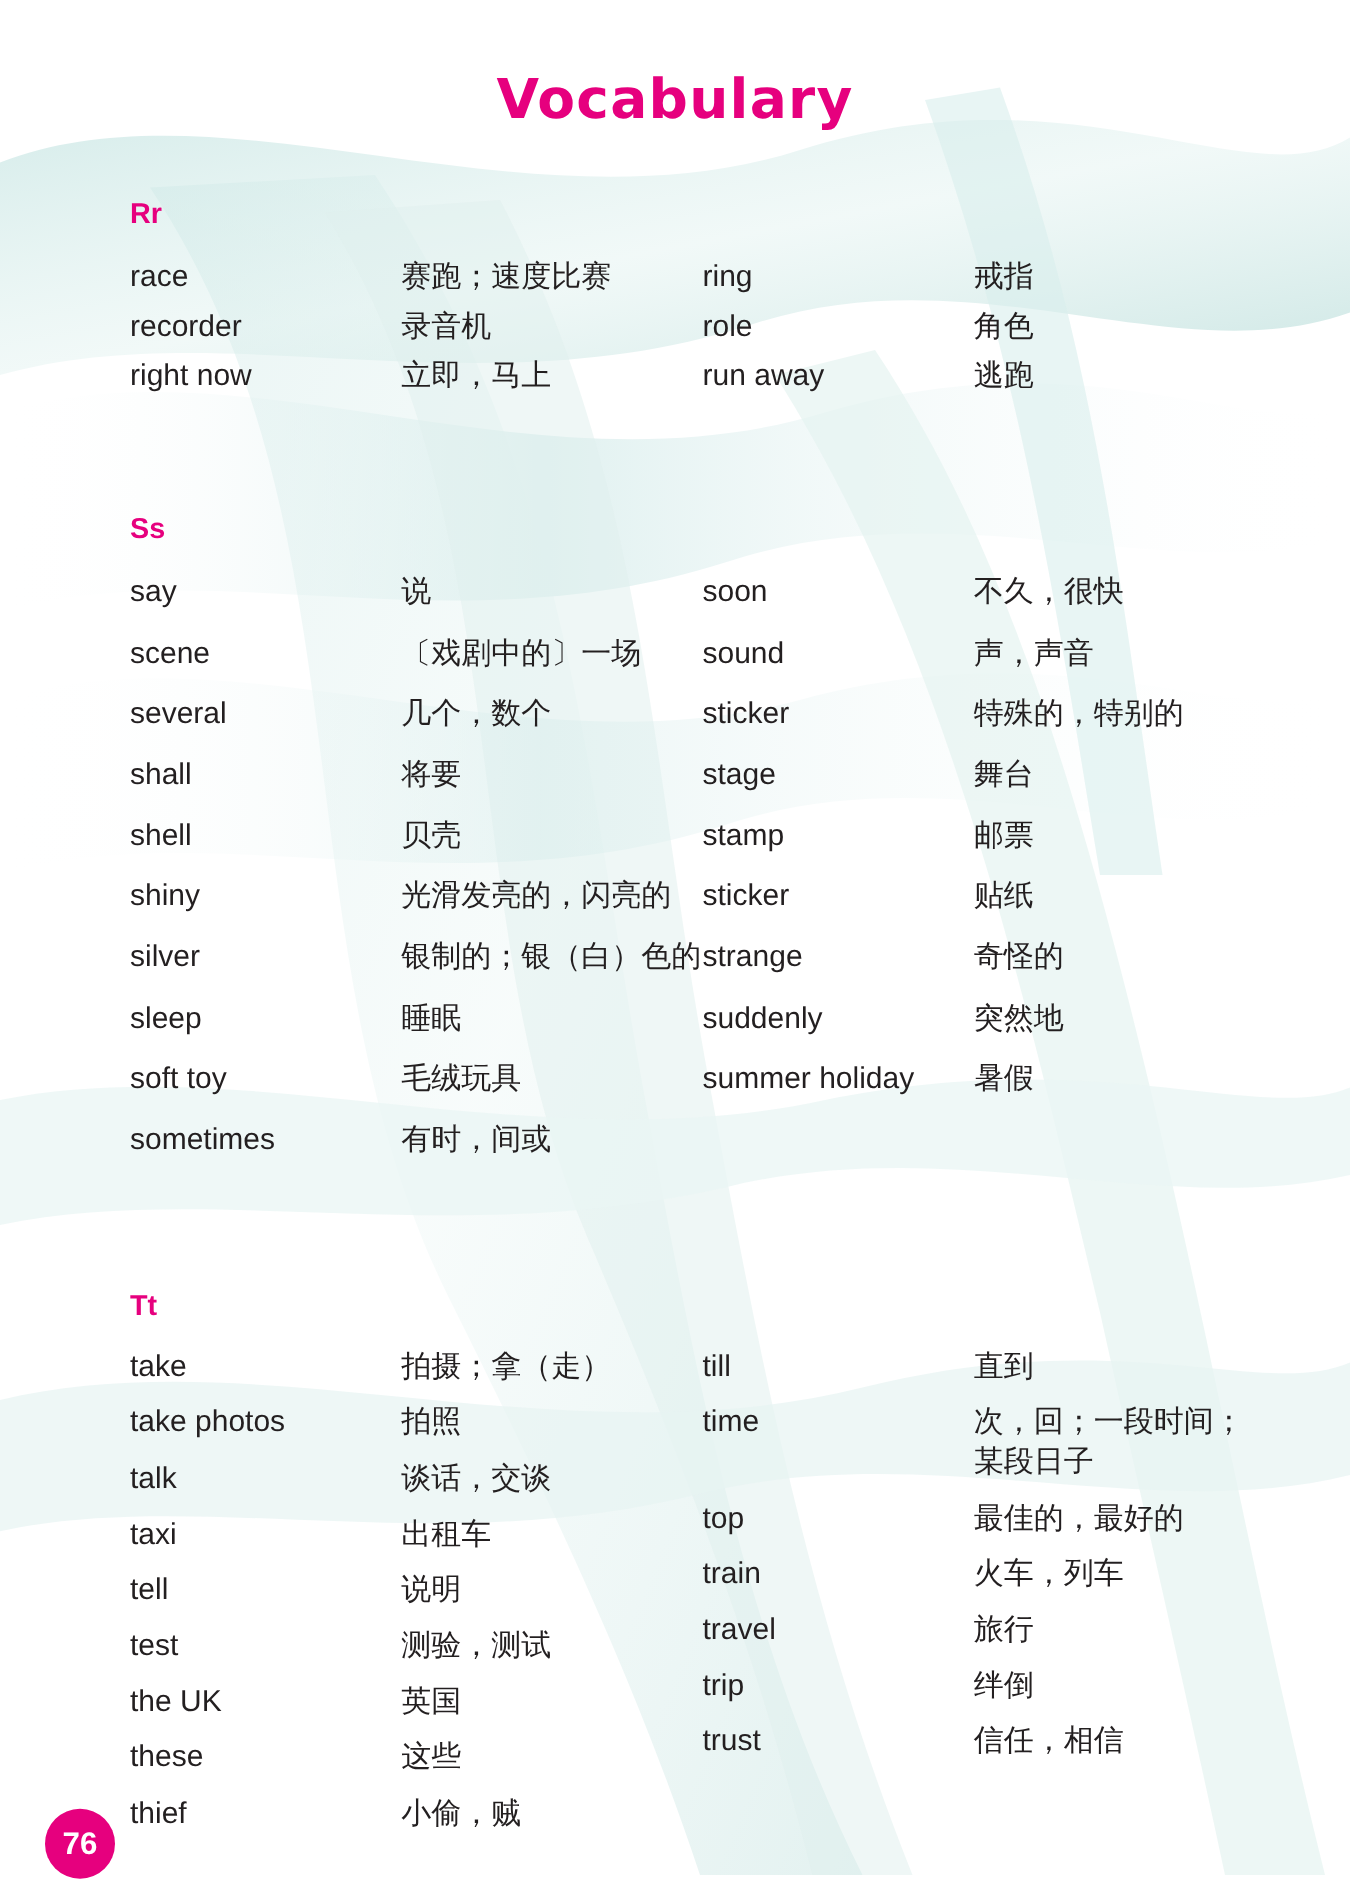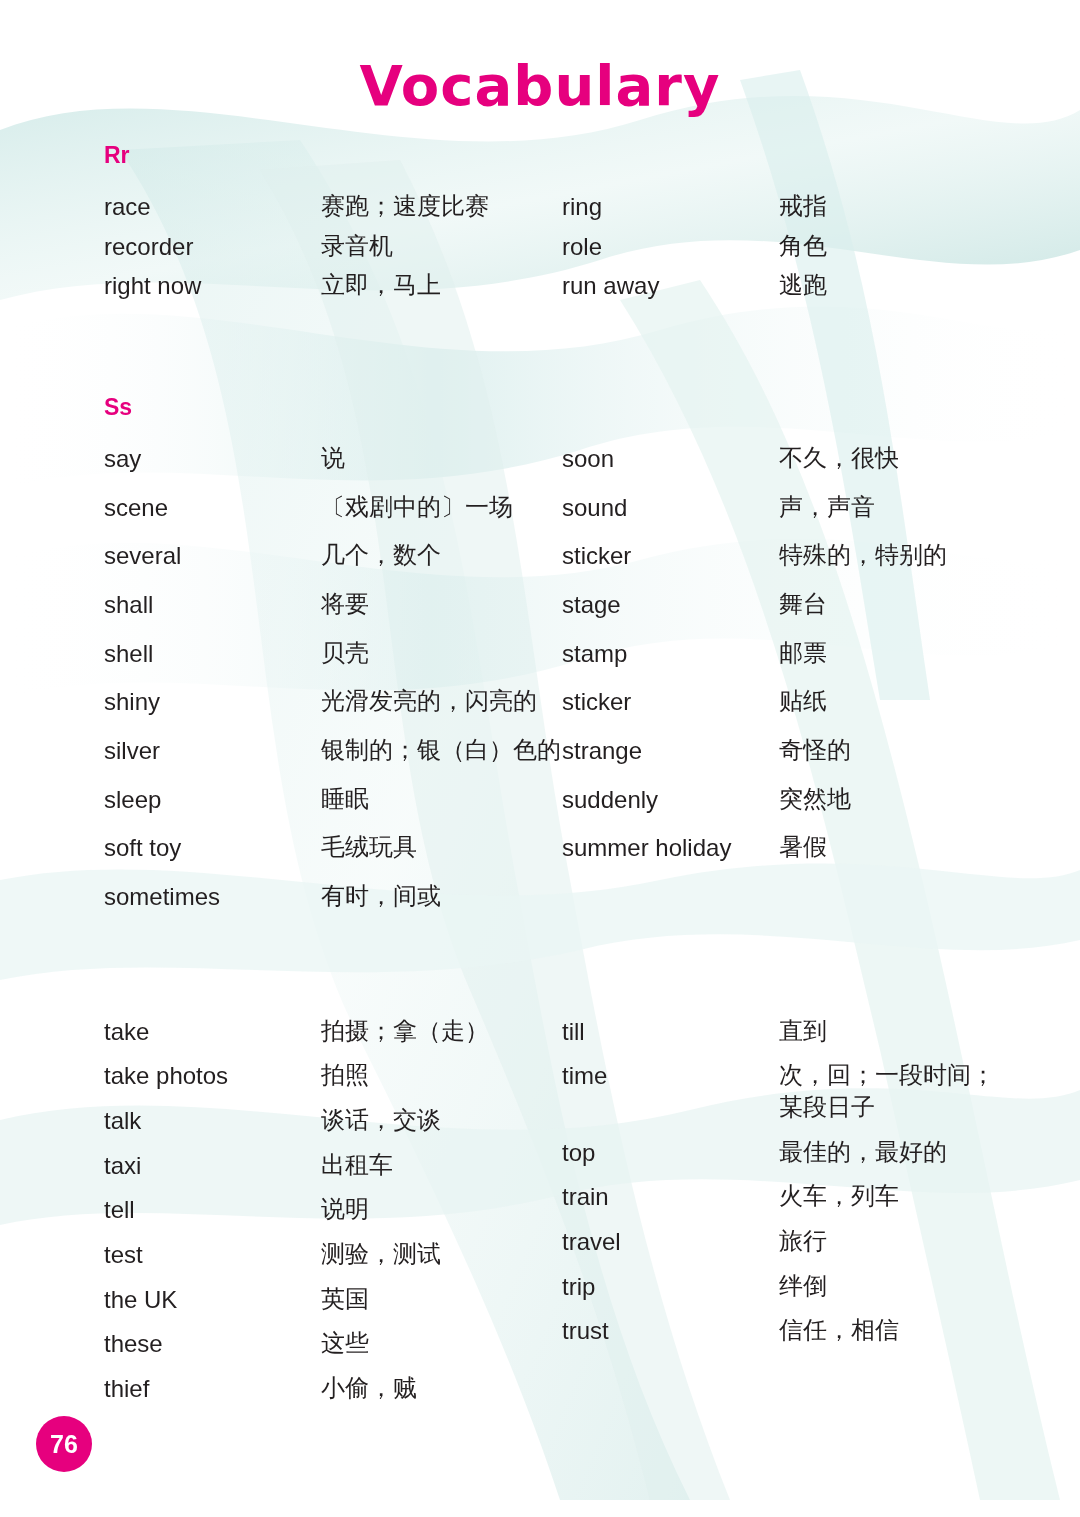--- a/index.html
+++ b/index.html
@@ -30,21 +30,21 @@
     width: 1080px;
     height: 1517px;
     padding: 0;
   }
 
   .title {
     text-align: center;
     color: #e6007e;
     font-family: "DejaVu Sans", sans-serif;
     font-weight: bold;
-    font-size: 56px;
+    font-size: 44px;
     letter-spacing: 1px;
     margin: 0;
     padding-top: 58px;
     height: 110px;
     line-height: 1;
   }
 
   .section {
     margin-top: 0;
   }
@@ -81,35 +81,35 @@
   .zh {
     font-size: 24px;
     color: #231f20;
     line-height: 1.32;
     font-family: "DejaVu Sans", sans-serif;
     white-space: pre-line;
   }
 
   
   #section-r .entry { margin-bottom: 8px; }
-  #section-r { margin-top: 32px; }
+  #section-r { margin-top: 47px; }
   #section-r .section-letter { margin-bottom: 22px; }
 
   #section-s { margin-top: 84px; }
   #section-s .section-letter { margin-bottom: 22px; }
   #section-s .entry { margin-bottom: 17px; }
 
   #section-t { margin-top: 86px; }
   #section-t .section-letter { margin-bottom: 20px; }
   #section-t .entry { margin-bottom: 13px; }
 
   .page-number {
     position: absolute;
     left: 36px;
-    bottom: 45px;
+    bottom: 14px;
     width: 56px;
     height: 56px;
     border-radius: 50%;
     background: #e6007e;
     color: #ffffff;
     font-size: 25px;
     font-weight: bold;
     display: flex;
     align-items: center;
     justify-content: center;
@@ -261,20 +261,21 @@
         </div>
         <div class="entry">
           <div class="en">summer holiday</div>
           <div class="zh">暑假</div>
         </div>
       </div>
     </div>
   </div>
 
   <div class="section" id="section-t">
+    <div class="section-letter">Tt</div>
     <div class="columns">
       <div class="col">
         <div class="entry">
           <div class="en">take</div>
           <div class="zh">拍摄；拿（走）</div>
         </div>
         <div class="entry">
           <div class="en">take photos</div>
           <div class="zh">拍照</div>
         </div>

